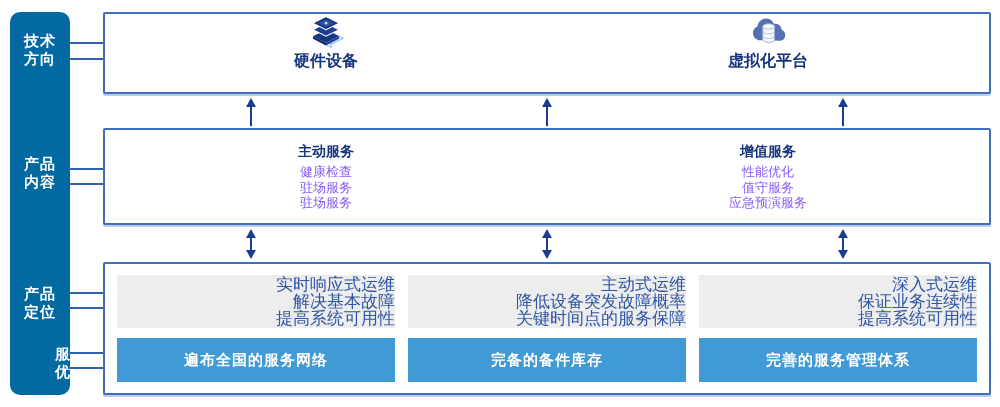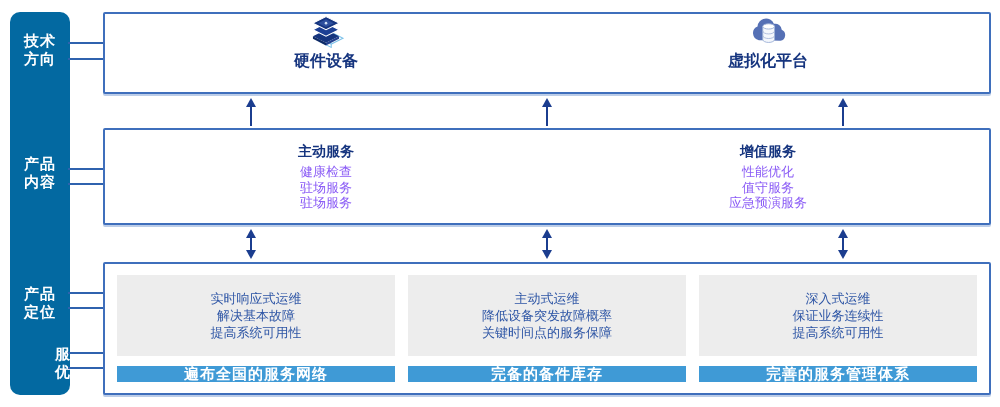--- a/index.html
+++ b/index.html
@@ -39,25 +39,25 @@
   .tech-label { font-size:16px; font-weight:bold; color:#16357f; }
   
   .svc-col { justify-content:center; }
   .svc-title { font-size:14px; font-weight:bold; color:#16357f; line-height:18px; margin-bottom:4px; }
   .svc-item { font-size:13px; color:#8b5cf6; line-height:15.5px; }
   
   .pos-cols { display:flex; height:100%; gap:13px; }
   .pos-col { flex:1; display:flex; flex-direction:column; }
   .gray-panel {
     background:#ededed; flex:1; display:flex; flex-direction:column;
-    justify-content:center; align-items:center;
-    font-size:13px; color:#2d55a5; line-height:17px; text-align:center;
+    justify-content:center; align-items:flex-end;
+    font-size:17px; color:#2d55a5; line-height:17px; text-align:center;
   }
   .banner {
-    margin-top:10px; height:16px; background:#3f9ad6; color:#fff;
+    margin-top:10px; height:44px; background:#3f9ad6; color:#fff;
     font-weight:bold; font-size:15px; letter-spacing:1px;
     display:flex; align-items:center; justify-content:center;
   }
   
   .arrow-row { position:absolute; left:103px; width:888px; display:flex; }
   .arrow-row-1 { top:97px; height:29px; }
   .arrow-row-2 { top:228px; height:32px; }
   .arrow-cell { flex:1; display:flex; justify-content:center; align-items:center; }
 </style>
 </head>

